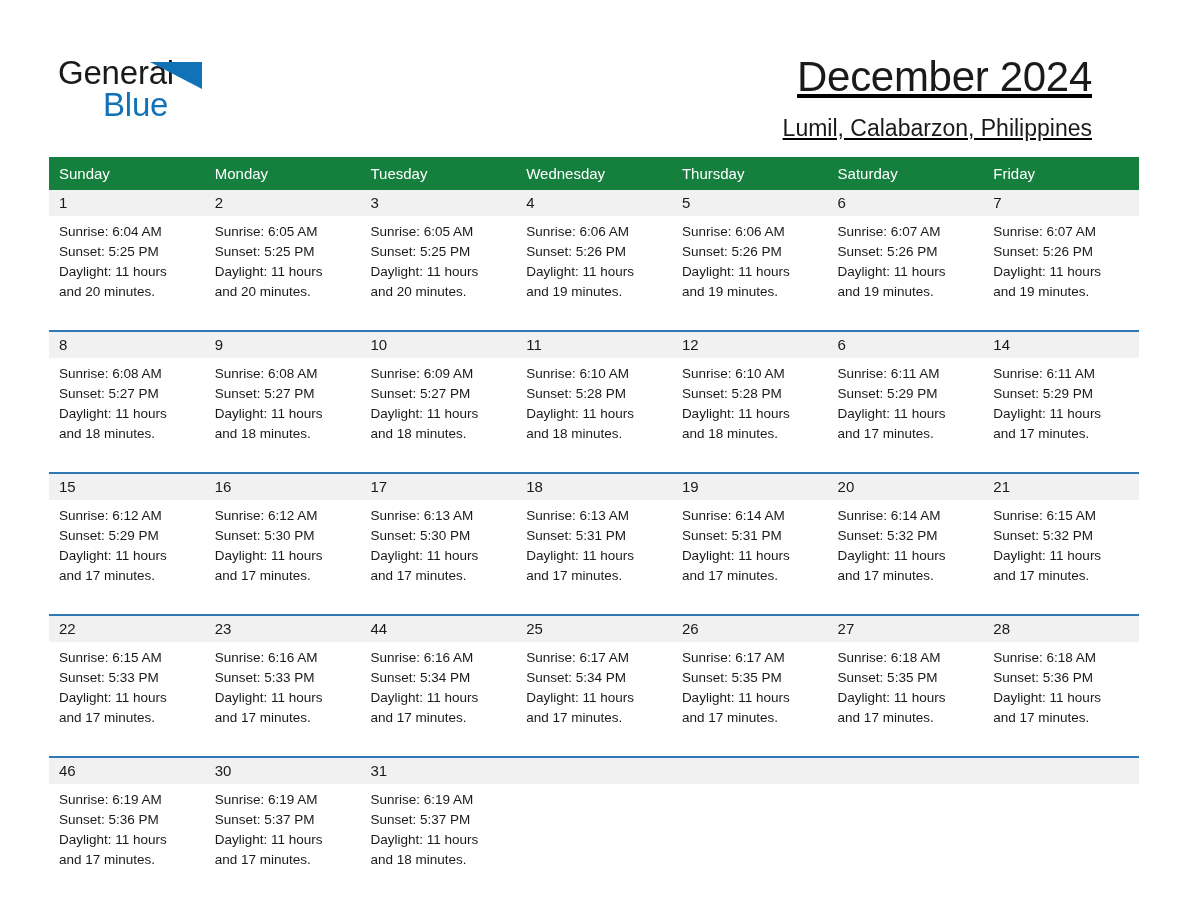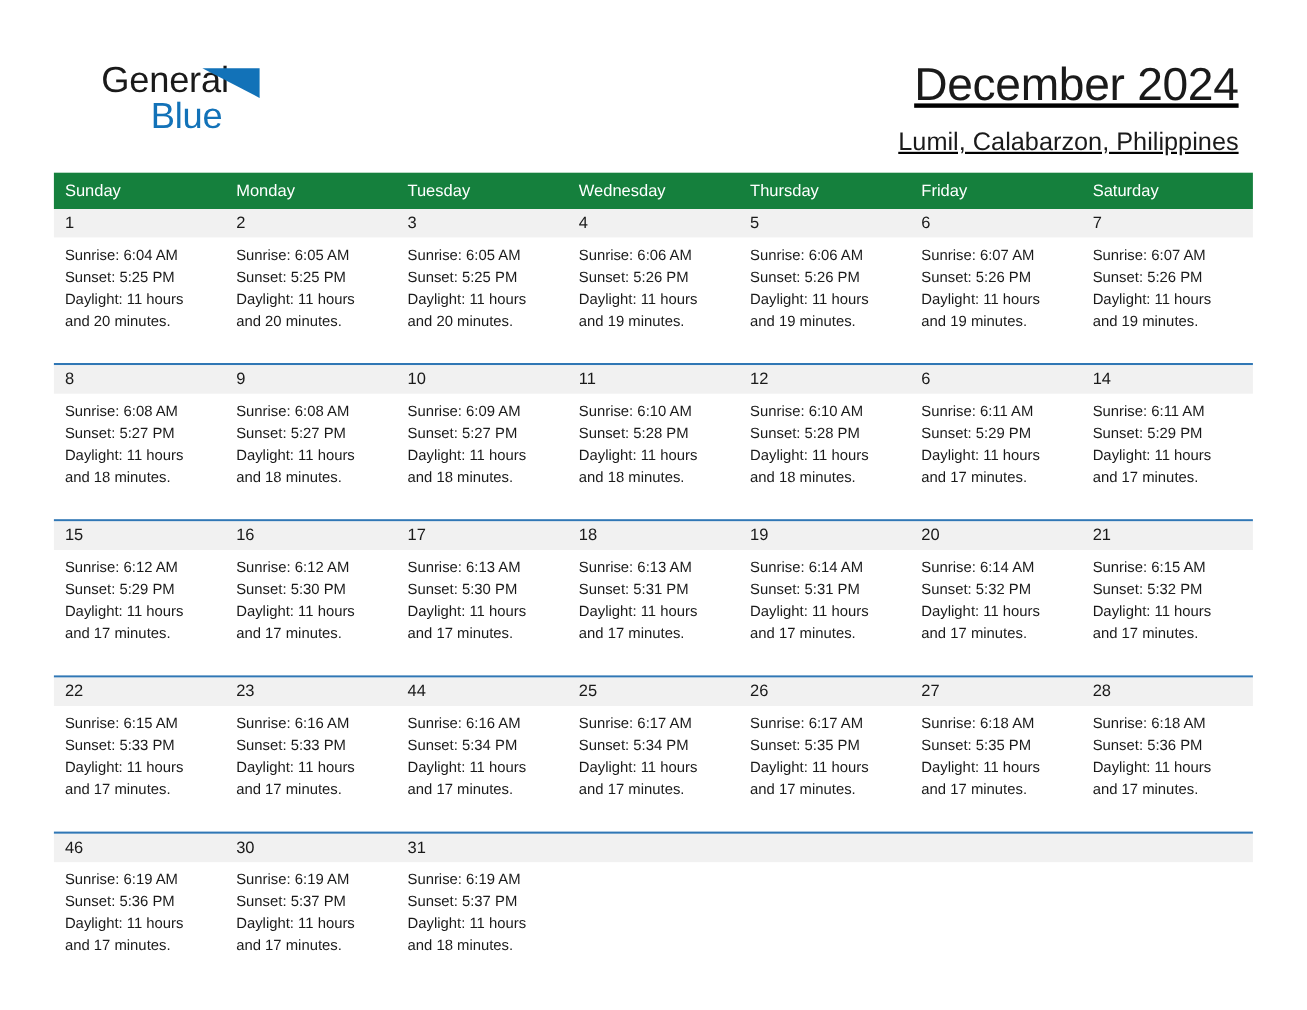--- a/index.html
+++ b/index.html
@@ -17,21 +17,20 @@
     background: #ffffff;
     overflow: hidden;
   }
 
   
   .header {
     position: absolute;
     left: 0; top: 0;
     width: 1144px;
     height: 150px;
-    margin-left: 34px;
   }
   .logo {
     position: absolute;
     left: 58px;
     top: 55px;
     width: 190px;
     height: 70px;
   }
   .logo-general {
     position: absolute;
@@ -166,22 +165,22 @@
 
   </div>
 
   <div class="calendar">
     <div class="weekday-header">
       <div class="weekday-cell">Sunday</div>
       <div class="weekday-cell">Monday</div>
       <div class="weekday-cell">Tuesday</div>
       <div class="weekday-cell">Wednesday</div>
       <div class="weekday-cell">Thursday</div>
+      <div class="weekday-cell">Saturday</div>
       <div class="weekday-cell">Friday</div>
-      <div class="weekday-cell">Saturday</div>
     </div>
 
     <div id="weeks-container">
         <div class="week-row first">
           <div class="date-band">
             <div class="date-num">1</div>
             <div class="date-num">2</div>
             <div class="date-num">3</div>
             <div class="date-num">4</div>
             <div class="date-num">5</div>

